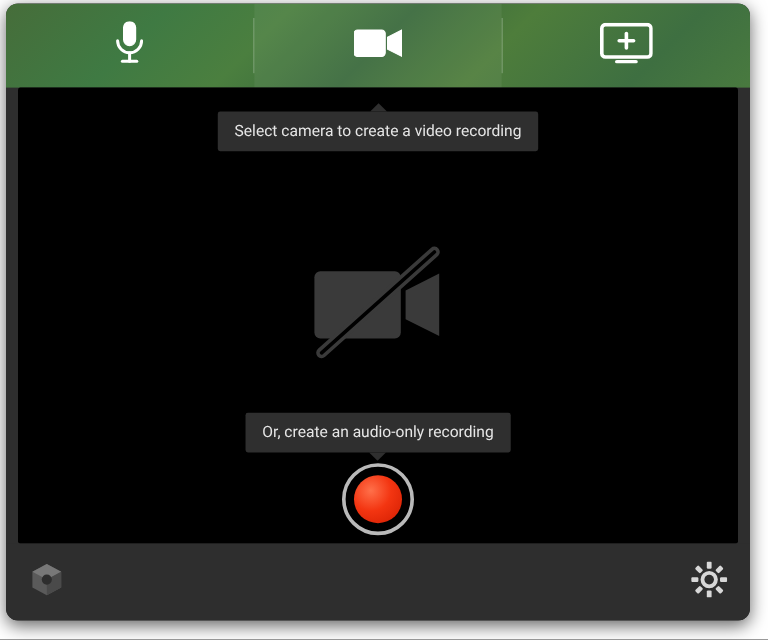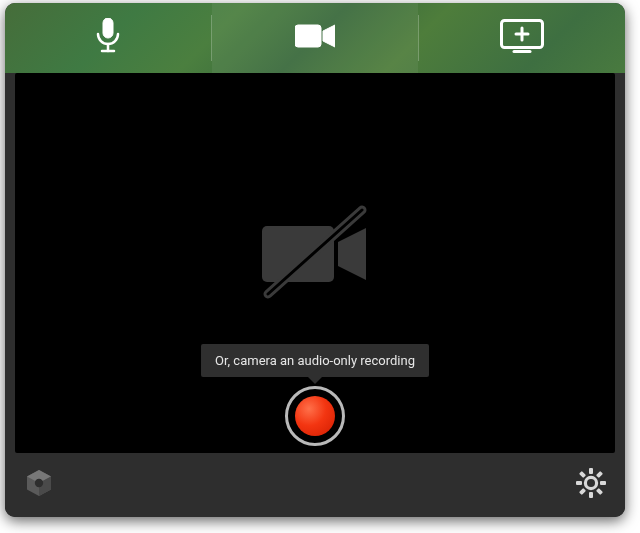--- a/index.html
+++ b/index.html
@@ -179,33 +179,34 @@
           <line x1="22" y1="9" x2="22" y2="21" stroke="#fff" stroke-width="3" stroke-linecap="round"></line>
           <line x1="16" y1="15" x2="28" y2="15" stroke="#fff" stroke-width="3" stroke-linecap="round"></line>
           <line x1="14" y1="32.5" x2="30" y2="32.5" stroke="#fff" stroke-width="3" stroke-linecap="round"></line>
         </svg>
       </span>
     </div>
   </div>
 
   <div class="viewport">
 
+    <div class="tooltip top">Select camera to create a video recording</div>
 
     <div class="no-cam">
       <span>
         <svg width="130" height="110" viewBox="0 0 130 110">
           <rect x="12" y="28" width="72" height="56" rx="5" fill="#3a3a3a"></rect>
           <path d="M88 44 L116 30 L116 82 L88 68 Z" fill="#3a3a3a"></path>
           <line x1="18" y1="96" x2="112" y2="12" stroke="#3a3a3a" stroke-width="9" stroke-linecap="round"></line>
           <line x1="18" y1="96" x2="112" y2="12" stroke="#000" stroke-width="3" stroke-linecap="round"></line>
         </svg>
       </span>
     </div>
 
-    <div class="tooltip bottom">Or, camera an audio-only recording</div>
+    <div class="tooltip bottom">Or, create an audio-only recording</div>
 
     <div class="record-wrap">
       <span class="record-dot"></span>
     </div>
   </div>
 
   <div class="bottom-bar">
     <div class="icon-slot">
       <span>
         <svg width="30" height="30" viewBox="0 0 30 30">

